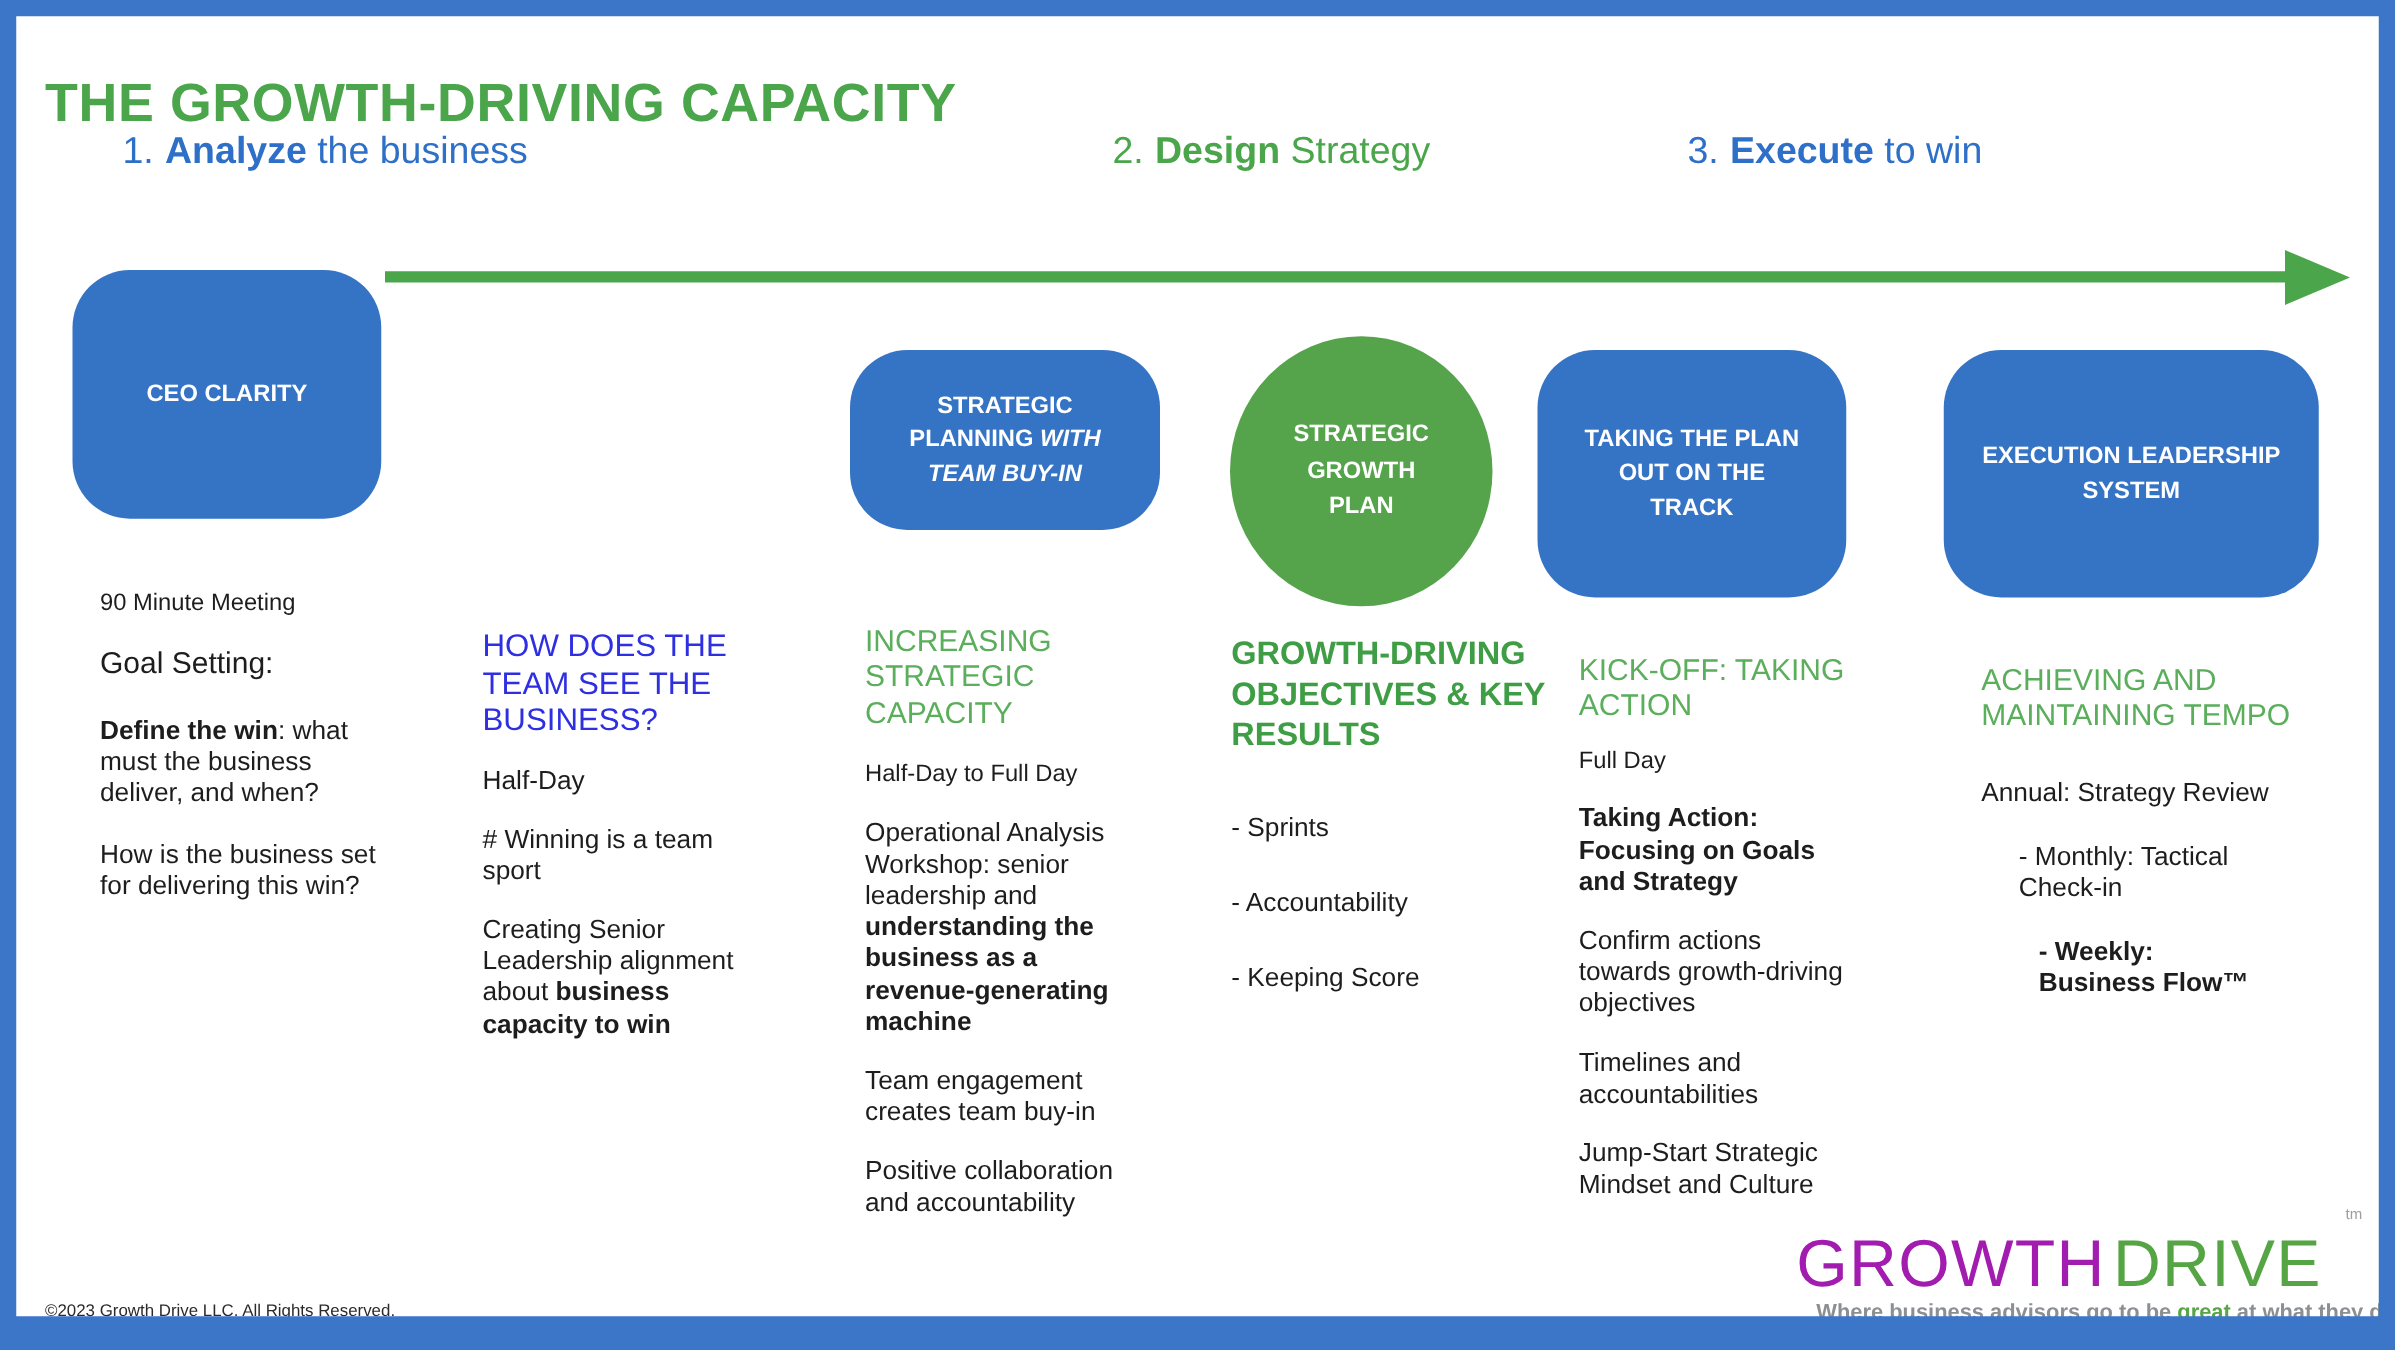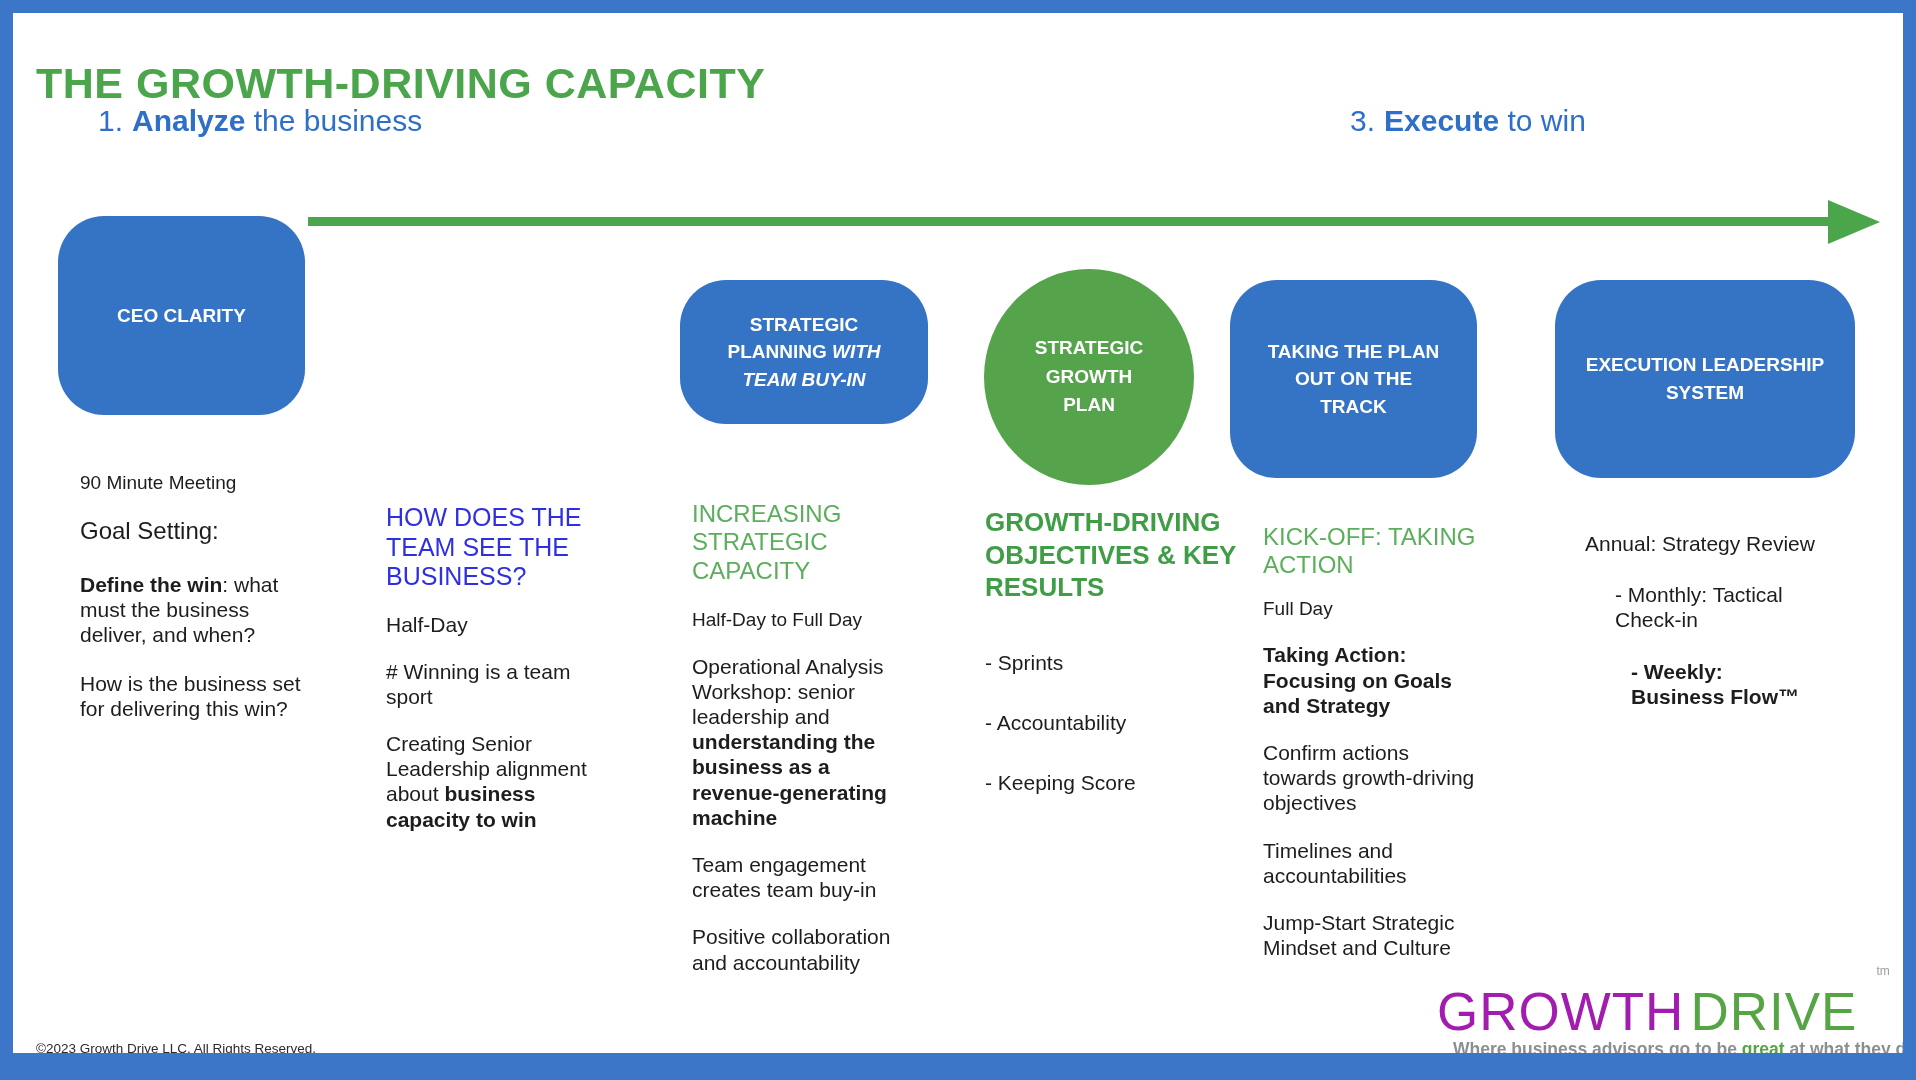--- a/index.html
+++ b/index.html
@@ -82,20 +82,23 @@
 
 <div class="canvas">
 
   <div class="frame"></div>
 
   <h1 class="title">THE GROWTH-DRIVING CAPACITY</h1>
 
   <div class="phase phase1 phase-blue">
     <span class="num">1.</span><b>Analyze</b><span> the business</span>
   </div>
+  <div class="phase phase2 phase-green">
+    <span class="num">2.</span><b>Design</b><span> Strategy</span>
+  </div>
   <div class="phase phase3 phase-blue">
     <span class="num">3.</span><b>Execute</b><span> to win</span>
   </div>
 
   <div class="arrow-shaft"></div>
   <div class="arrow-head"></div>
 
   <div class="stage stage-1">
     <div class="inner">CEO CLARITY</div>
   </div>
@@ -148,20 +151,21 @@
   <div class="col col5">
     <h3 class="col-h greenh">KICK-OFF: TAKING ACTION</h3>
     <p class="small">Full Day</p>
     <p><b>Taking Action: Focusing on Goals and Strategy</b></p>
     <p>Confirm actions towards growth-driving objectives</p>
     <p>Timelines and accountabilities</p>
     <p>Jump-Start Strategic Mindset and Culture</p>
   </div>
 
   <div class="col col6">
+    <h3 class="col-h greenh">ACHIEVING AND MAINTAINING TEMPO</h3>
     <p>Annual: Strategy Review</p>
     <p class="ind2">- Monthly: Tactical Check-in</p>
     <p class="ind3">- Weekly: Business Flow™</p>
   </div>
 
   <div class="copyright">©2023 Growth Drive LLC. All Rights Reserved.</div>
 
   <div class="logo">
     <div class="logo-row">
       <span class="word lg-blue">GROWTH</span>

